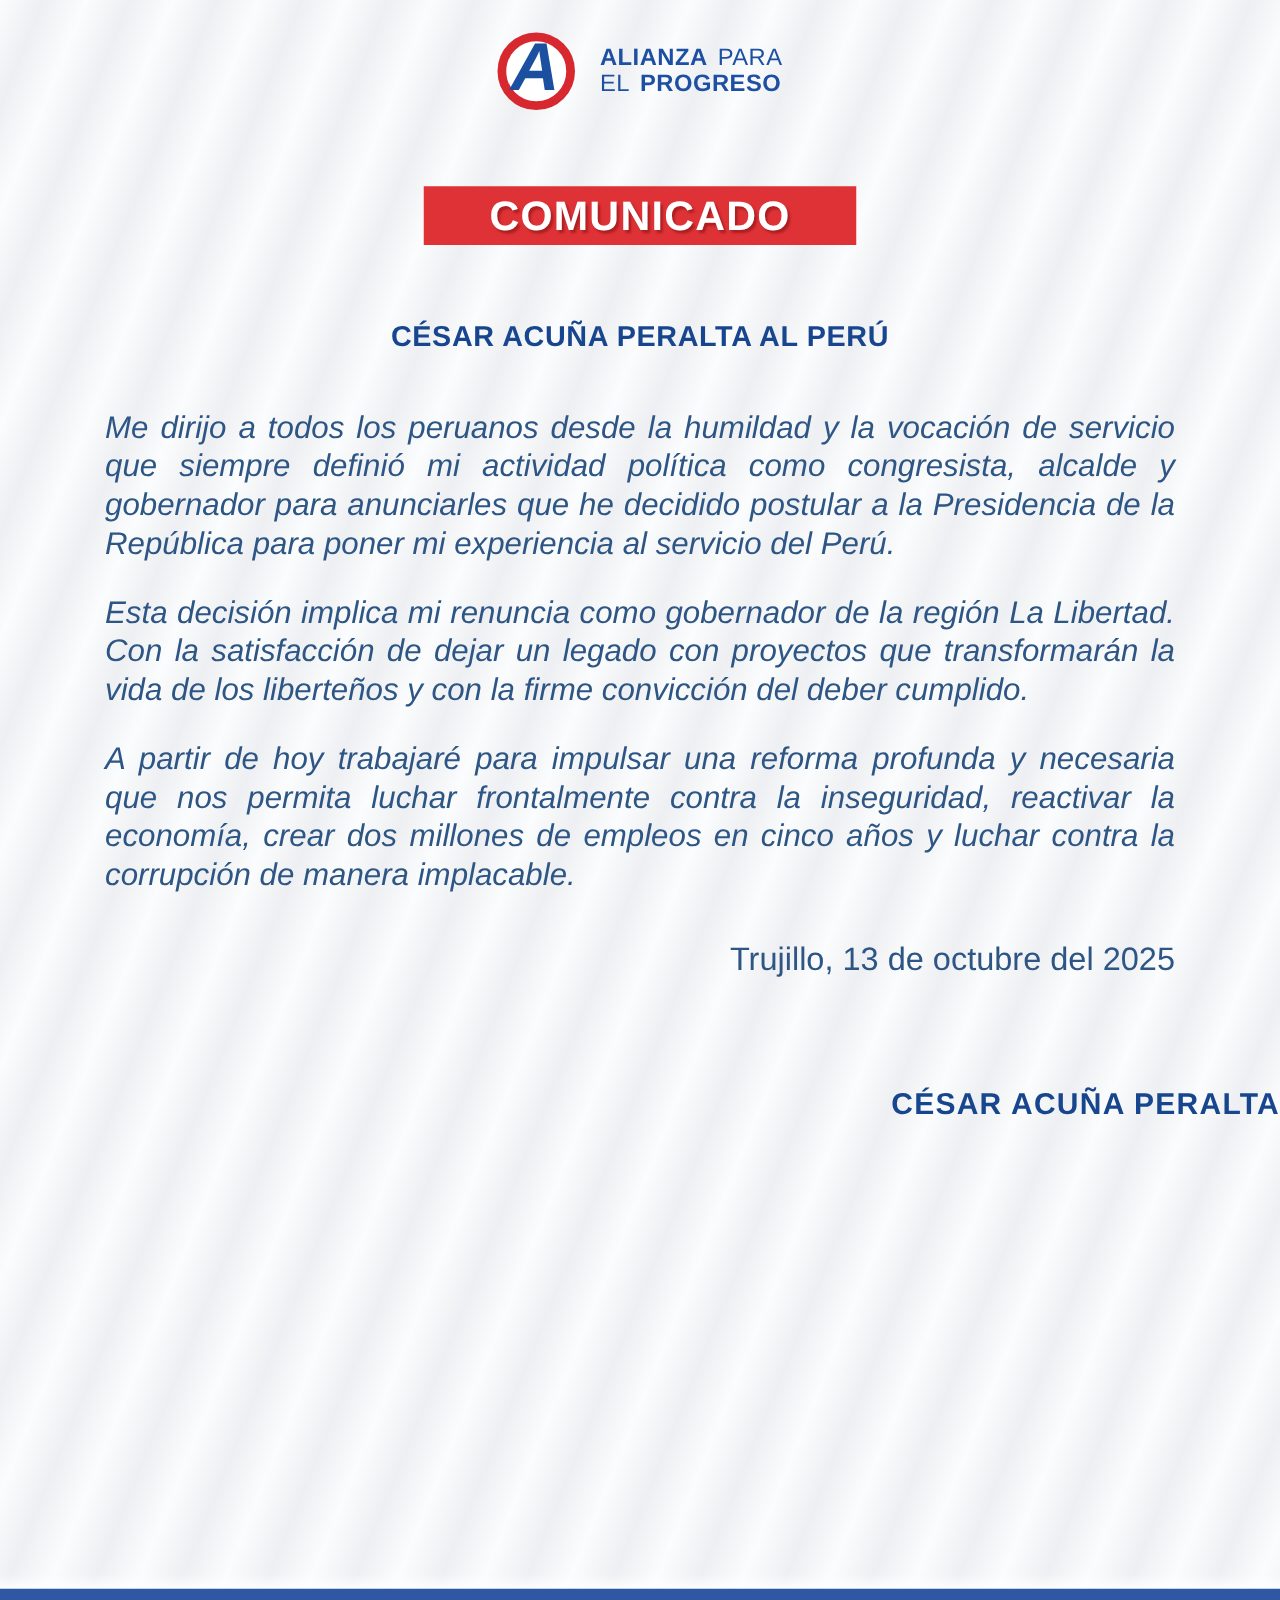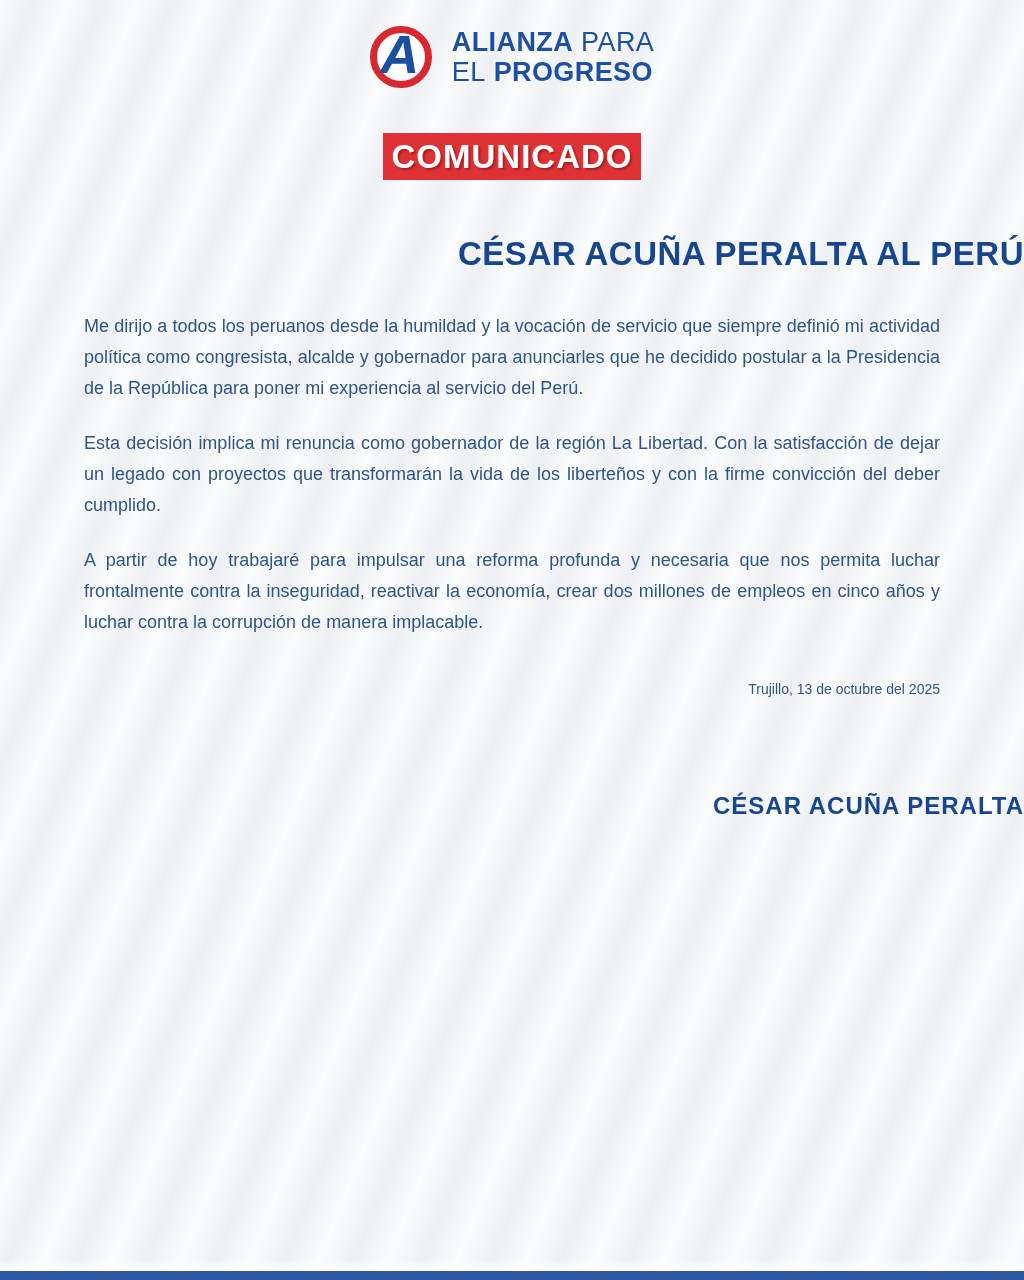--- a/index.html
+++ b/index.html
@@ -37,74 +37,75 @@
   .logo-a {
     color: #1b4fa0;
     font-size: 54px;
     font-weight: bold;
     font-style: italic;
     line-height: 1;
     transform: translate(-1px, -3px);
   }
   .logo-text {
     color: #1d50a3;
-    font-size: 27px;
+    font-size: 19px;
     line-height: 1.13;
     letter-spacing: 0.4px;
     white-space: nowrap;
   }
   .logo-text .bold { font-weight: bold; }
   .logo-text .reg  { font-weight: normal; }
   .logo-line1 .reg { margin-left: 8px; }
   .logo-line2 .bold { margin-left: 8px; }
 
   
   .banner {
-    width: 258px;
+    width: 346px;
     height: 47px;
-    margin: 45px auto 0 auto;
+    margin: 61px auto 0 auto;
     background: #df3236;
     color: #ffffff;
     font-size: 33px;
     font-weight: bold;
     letter-spacing: 1px;
     display: flex;
     align-items: center;
     justify-content: center;
     text-shadow: 2px 2px 2px rgba(90, 0, 0, 0.4);
   }
 
   
   .title {
     margin: 58px 0 0 0;
-    text-align: right;
+    text-align: center;
     color: #17468e;
-    font-size: 33px;
+    font-size: 23px;
     font-weight: bold;
     letter-spacing: 0.5px;
     line-height: 31px;
   }
 
   
   .content {
     width: 856px;
     margin: 42px auto 0 auto;
     color: #2e5685;
-    font-size: 18px;
+    font-size: 25px;
     line-height: 31px;
     text-align: justify;
+    font-style: italic;
   }
   .content p { margin: 0 0 24px 0; }
 
   .dateline {
     width: 856px;
     margin: 36px auto 16px auto;
     text-align: right;
     color: #2e5685;
-    font-size: 14px;
+    font-size: 26px;
     line-height: 31px;
   }
 
   .signature {
     margin: 85px 0 0 0;
     text-align: right;
     color: #17468e;
     font-size: 24px;
     font-weight: bold;
     letter-spacing: 1px;

